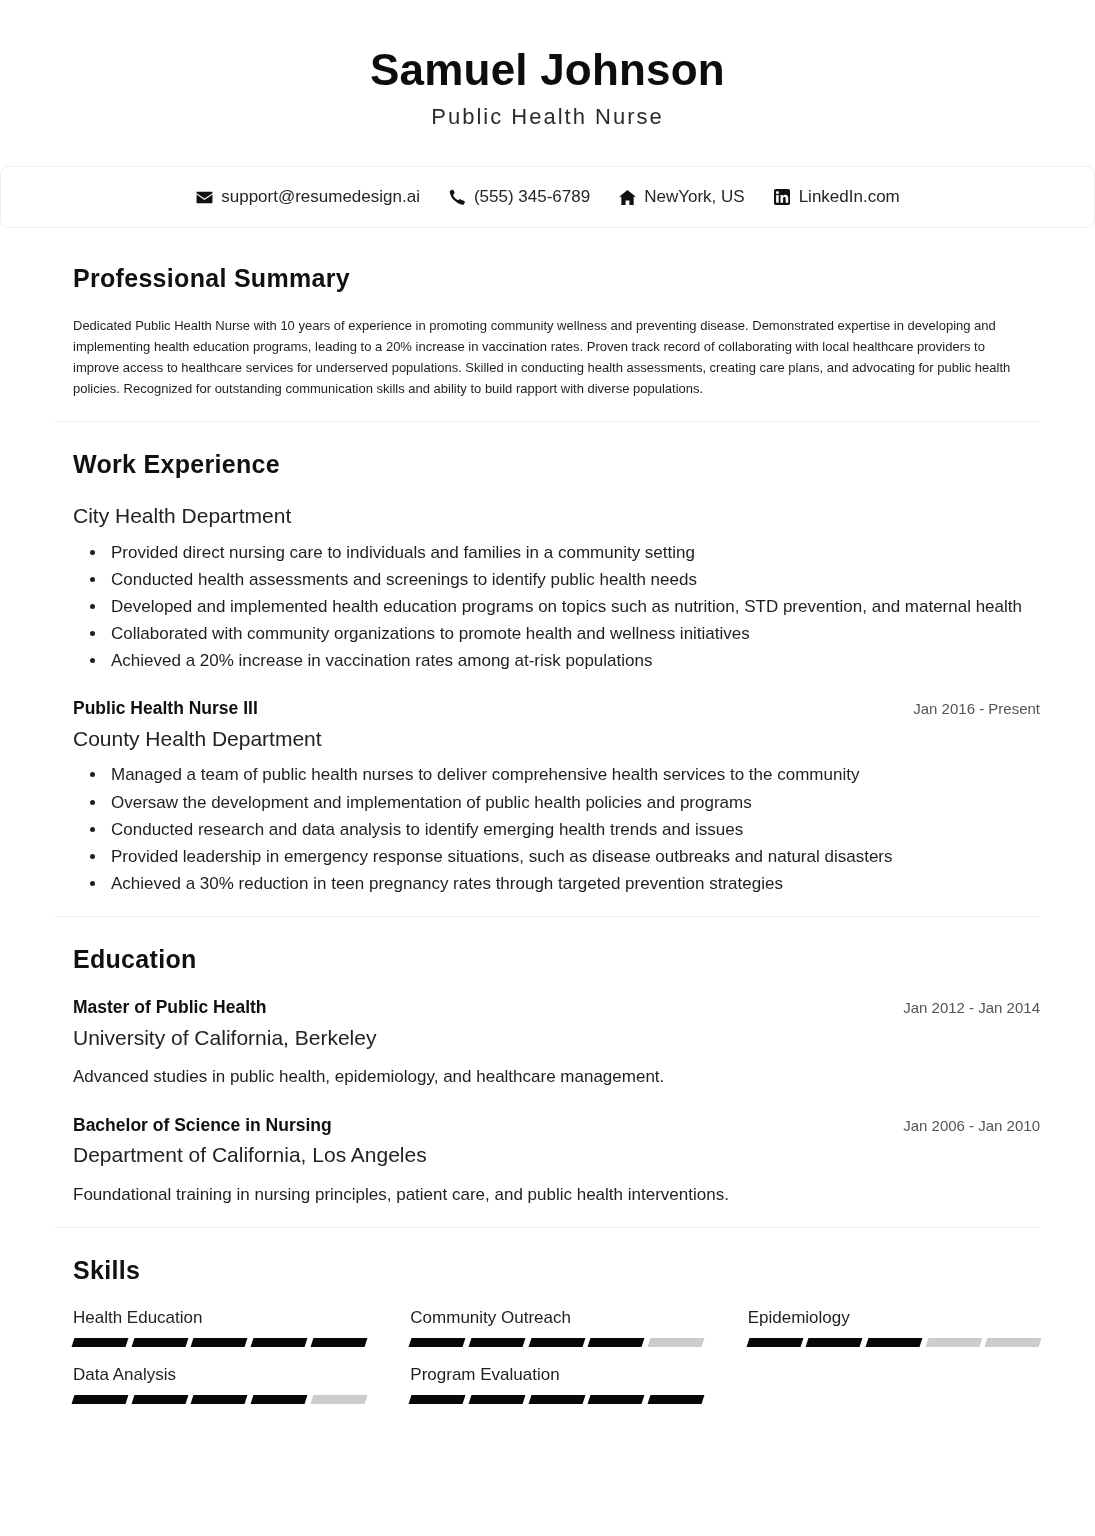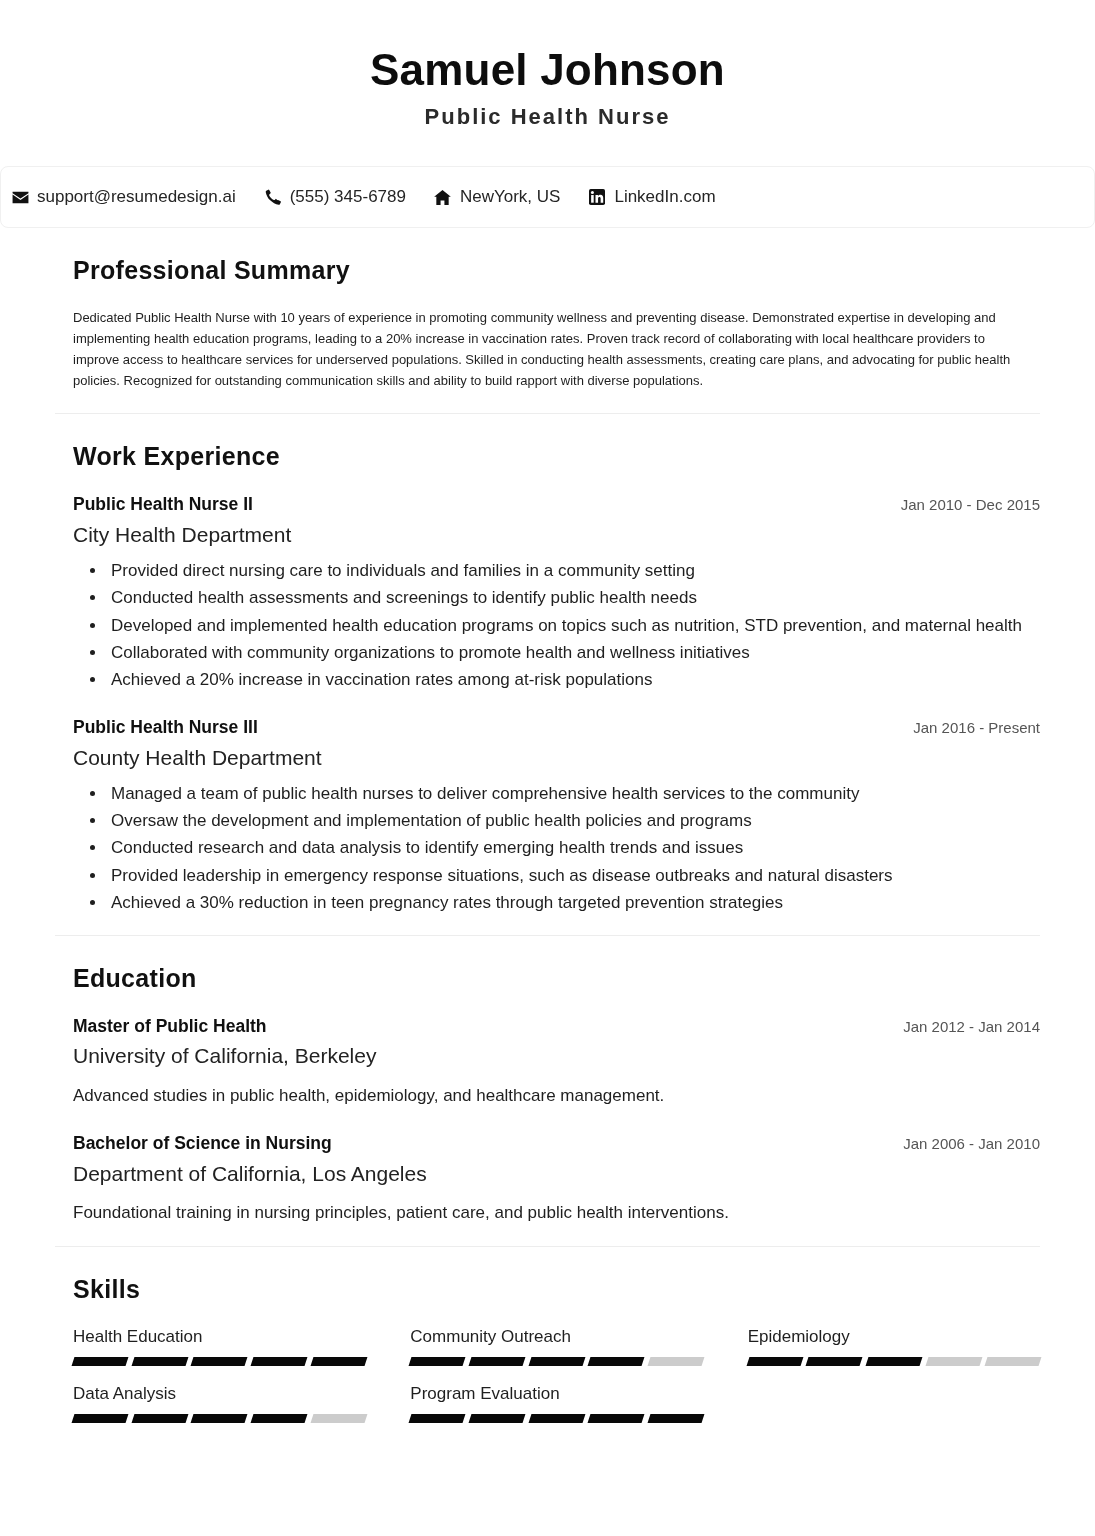--- a/index.html
+++ b/index.html
@@ -21,34 +21,34 @@
   .full-name {
     font-size: 44px;
     font-weight: bold;
     letter-spacing: 0.2px;
     color: #0d0d0d;
     line-height: 1.16;
   }
 
   .job-title {
     font-size: 22px;
-    font-weight: bold;
+    font-weight: normal;
     letter-spacing: 2.0px;
     color: #2b2b2b;
     margin-top: 9px;
   }
 
   
   .contact-bar {
-    margin: 6px 0 0;
+    margin: 6px 0 8px;
     border: 1px solid #f0f0f0;
     border-radius: 8px;
     padding: 20px 10px;
     display: flex;
-    justify-content: flex-start;
+    justify-content: center;
     align-items: center;
     gap: 28px;
     background: #ffffff;
   }
 
   .contact-item {
     display: flex;
     align-items: center;
     gap: 8px;
     font-size: 17px;
@@ -223,24 +223,20 @@
 
     <div class="section">
       <div class="section-title">Professional Summary</div>
       <p class="summary-text">Dedicated Public Health Nurse with 10 years of experience in promoting community wellness and preventing disease. Demonstrated expertise in developing and implementing health education programs, leading to a 20% increase in vaccination rates. Proven track record of collaborating with local healthcare providers to improve access to healthcare services for underserved populations. Skilled in conducting health assessments, creating care plans, and advocating for public health policies. Recognized for outstanding communication skills and ability to build rapport with diverse populations.</p>
     </div>
 
     <div class="section">
       <div class="section-title">Work Experience</div>
       <div id="work-list">
           <div class="entry">
-            <div class="entry-head">
-              <div class="entry-role">Public Health Nurse II</div>
-              <div class="entry-date">Jan 2010 - Dec 2015</div>
-            </div>
             <div class="entry-org">City Health Department</div>
             <ul class="bullets">
               <li>Provided direct nursing care to individuals and families in a community setting</li>
               <li>Conducted health assessments and screenings to identify public health needs</li>
               <li>Developed and implemented health education programs on topics such as nutrition, STD prevention, and maternal health</li>
               <li>Collaborated with community organizations to promote health and wellness initiatives</li>
               <li>Achieved a 20% increase in vaccination rates among at-risk populations</li>
             </ul>
           </div>
           <div class="entry">

